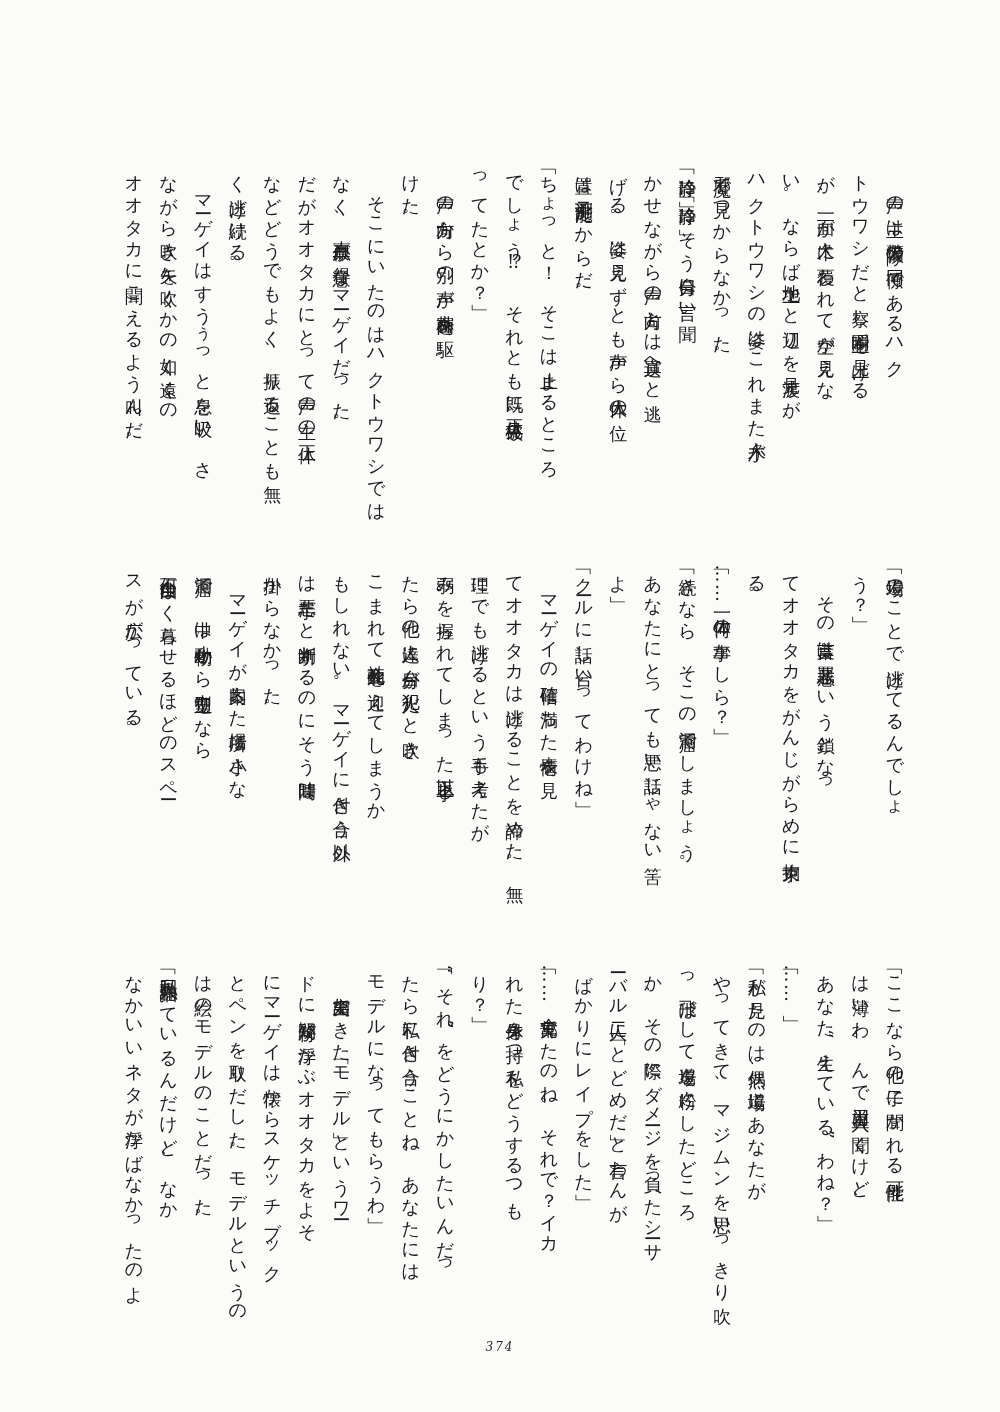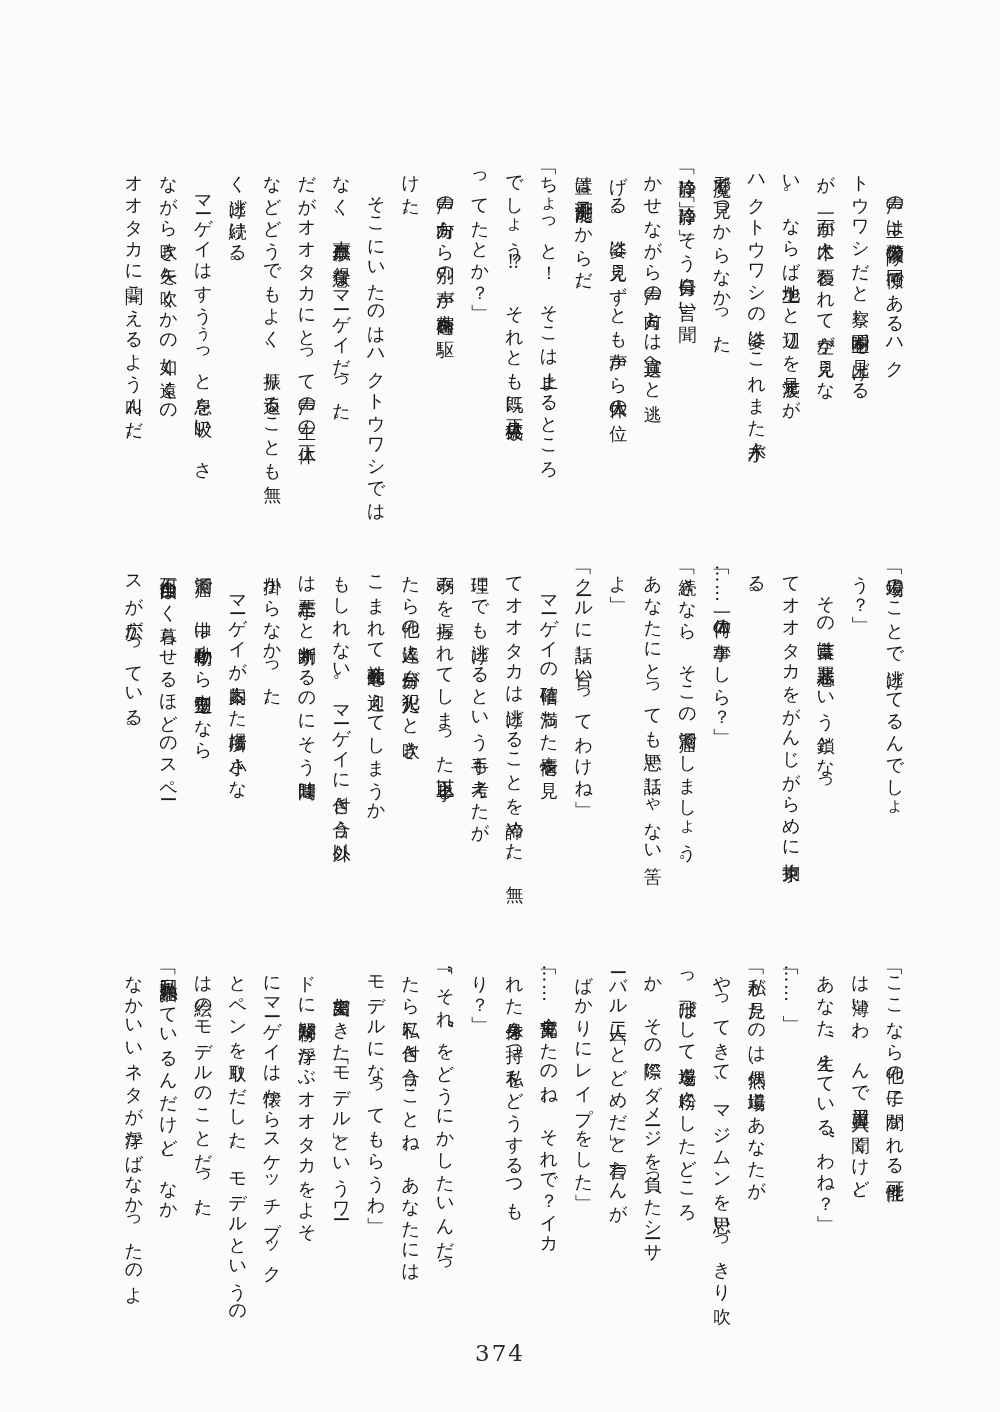--- a/index.html
+++ b/index.html
@@ -37,23 +37,24 @@
   }
   #block-top    { top: 163px; right: 88px; }
   #block-middle { top: 563px; right: 88px; }
   #block-bottom { top: 963px; right: 88px; }
   .page-number {
     position: absolute;
     top: 1340px;
     left: 0;
     width: 100%;
     text-align: center;
-    font-size: 23px;
+    font-size: 12px;
     letter-spacing: 2px;
     color: #2a2a2a;
+    font-style: italic;
   }
 </style>
 </head>
 <body>
 
 <div class="page">
 
   <div id="block-top" class="vblock">
       <p>　声の主は警備隊の同僚であるハク</p>
       <p>トウワシだと察し瞬間上を見上げる</p>

